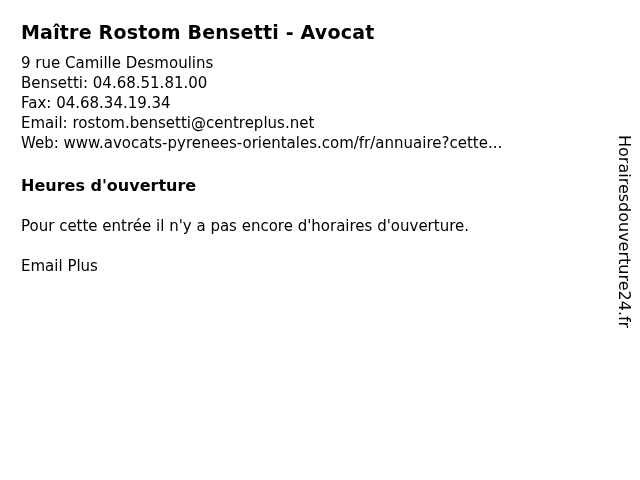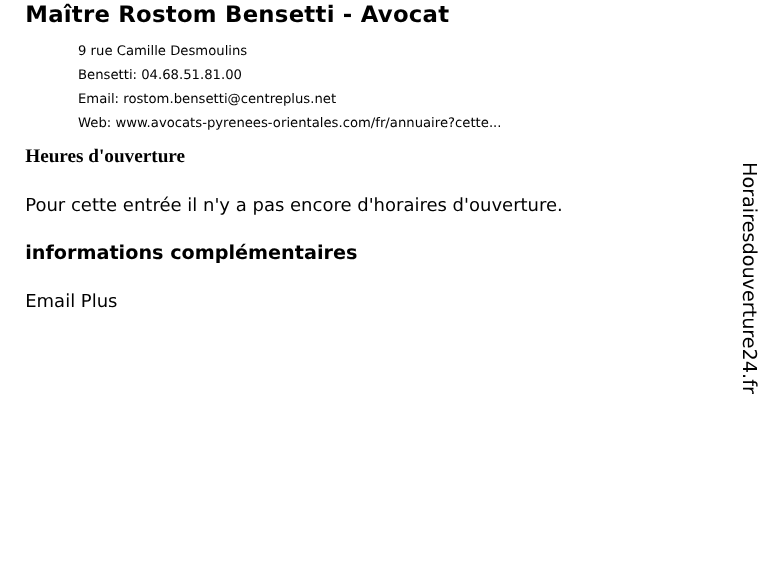--- a/index.html
+++ b/index.html
@@ -15,46 +15,44 @@
     position: relative;
     overflow: hidden;
   }
   .content {
     position: absolute;
     left: 21px;
     top: 0;
     right: 50px;
   }
   .page-title {
-    margin: 0 0 0 0;
+    margin: 20px 0 0 0;
     font-size: 19px;
     line-height: 24px;
     font-weight: bold;
     letter-spacing: 0.2px;
     white-space: nowrap;
   }
   .contact-block {
     margin-top: 9px;
-    font-size: 11px;
+    font-size: 15px;
     line-height: 20px;
-    margin-left: 44px;
   }
   .contact-line {
     white-space: nowrap;
   }
   .section-heading {
     margin: 0;
     font-size: 16px;
     line-height: 20px;
     font-weight: bold;
     white-space: nowrap;
   }
   .hours-heading {
-    margin-top: 8px;
-    font-family: Liberation Serif, serif;
+    margin-top: 23px;
   }
   .section-body {
     margin: 20px 0 0 0;
     font-size: 15px;
     line-height: 20px;
     white-space: nowrap;
   }
   .additional-heading {
     margin-top: 20px;
   }
@@ -73,27 +71,27 @@
 </head>
 <body>
 
 <div class="content">
 
   <h1 class="page-title">Maître Rostom Bensetti - Avocat</h1>
 
   <div class="contact-block">
     <div class="contact-line">9 rue Camille Desmoulins</div>
     <div class="contact-line">Bensetti: 04.68.51.81.00</div>
+    <div class="contact-line">Fax: 04.68.34.19.34</div>
     <div class="contact-line">Email: rostom.bensetti@centreplus.net</div>
     <div class="contact-line">Web: www.avocats-pyrenees-orientales.com/fr/annuaire?cette...</div>
   </div>
 
   <h2 class="section-heading hours-heading">Heures d'ouverture</h2>
 
   <p class="section-body">Pour cette entrée il n'y a pas encore d'horaires d'ouverture.</p>
 
-  <h2 class="section-heading additional-heading">informations complémentaires</h2>
 
   <p class="section-body">Email Plus</p>
 
 </div>
 
 <div class="watermark">Horairesdouverture24.fr</div>
 
 </body></html>

